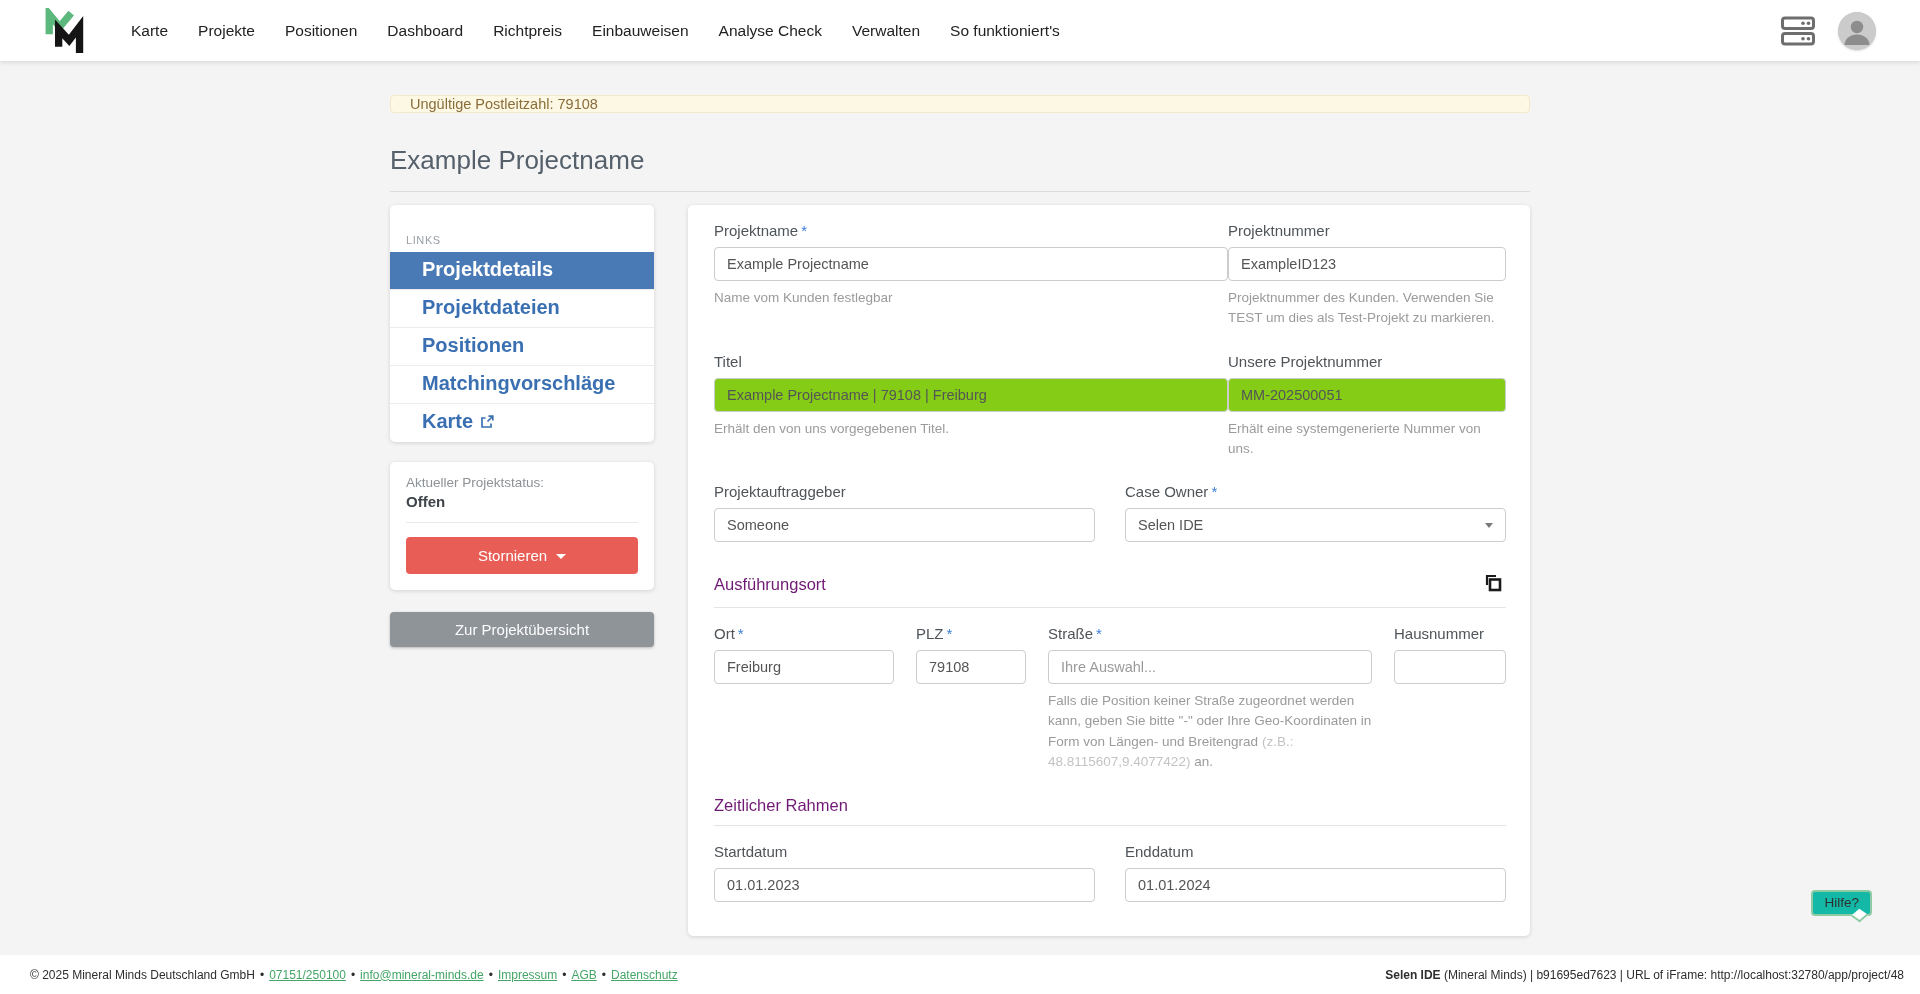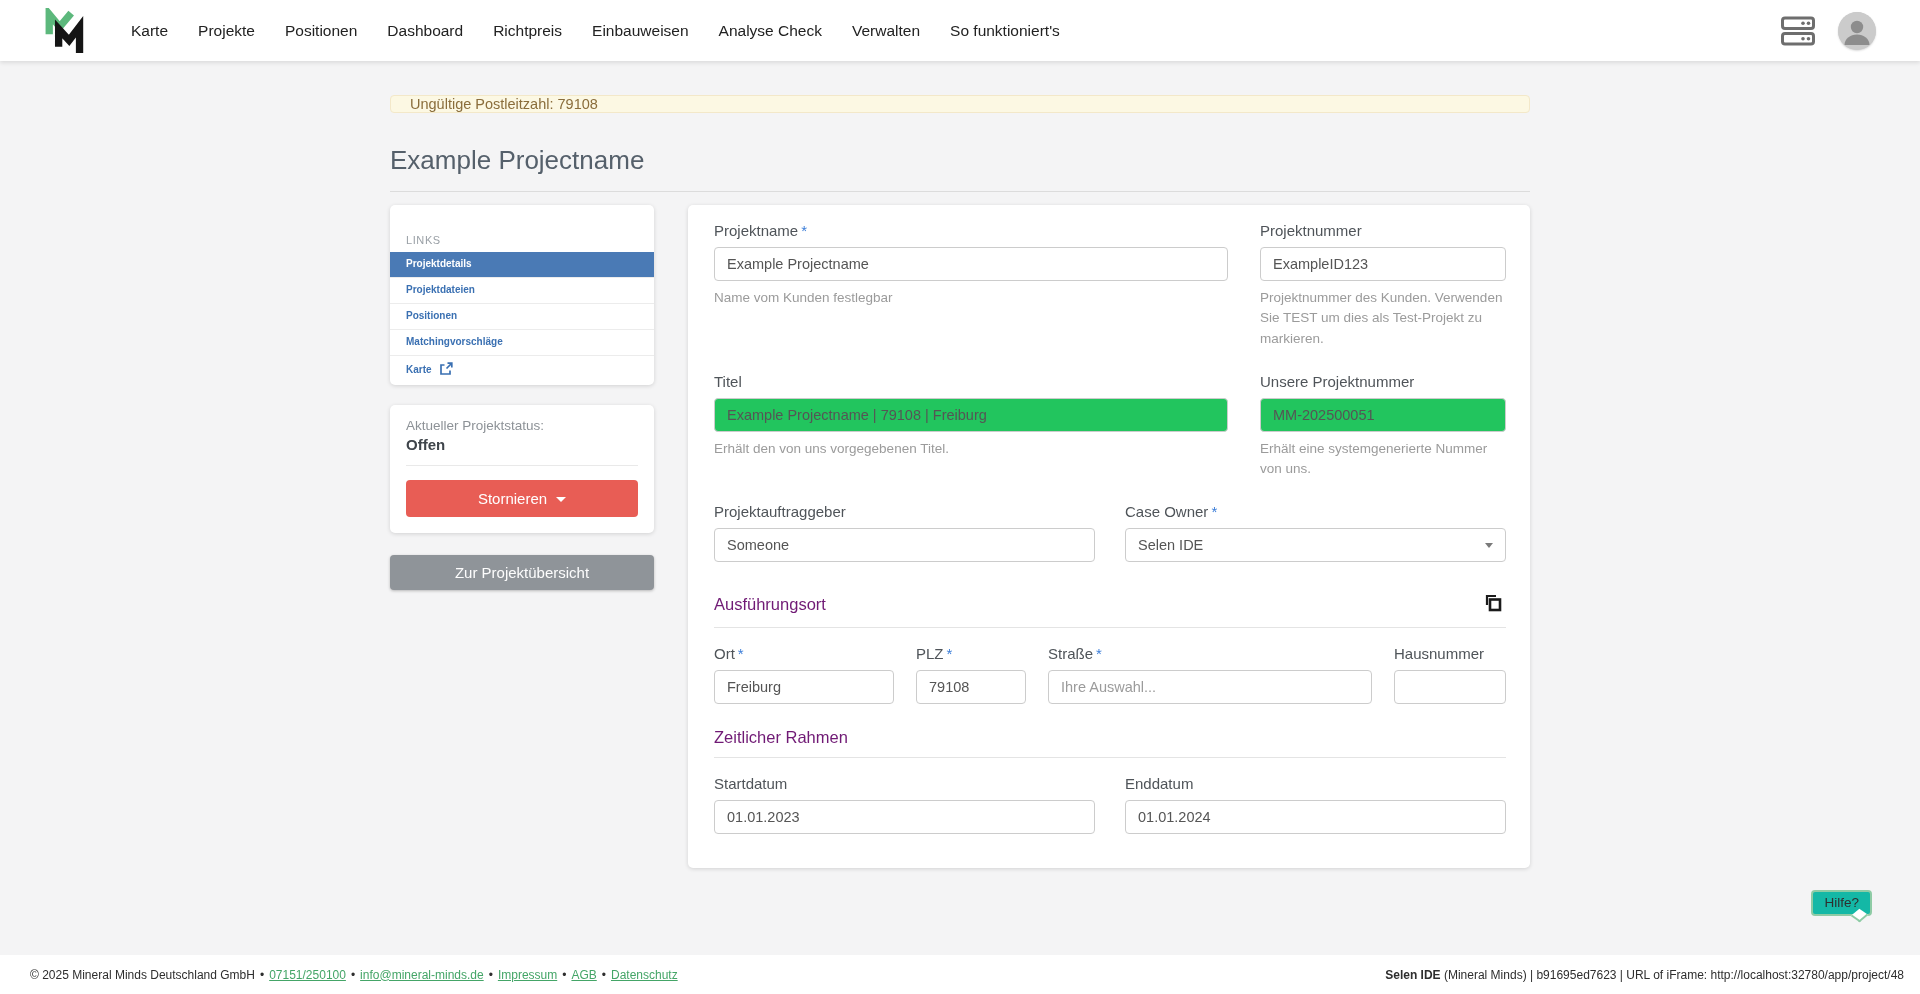--- a/index.html
+++ b/index.html
@@ -36,52 +36,52 @@
   }
 
   .content { display:flex; gap:34px; margin-top:13px; align-items:flex-start; }
 
   
   .sidebar { width:264px; flex:none; }
   .card { background:#fff; border-radius:5px; box-shadow:0 1px 4px rgba(0,0,0,.14); }
   .links-card { overflow:hidden; padding-bottom:1px; }
   .links-header { padding:29px 16px 6px; font-size:11px; color:#9aa0a6; letter-spacing:.6px; }
   .link-item {
-    display:flex; align-items:center; gap:7px; padding:6px 16px 8px;
-    font-size:10px; font-weight:700; color:#3a70b2; cursor:pointer; border-top:1px solid #ececec;
+    display:flex; align-items:center; gap:7px; padding:6px 32px 8px;
+    font-size:20px; font-weight:700; color:#3a70b2; cursor:pointer; border-top:1px solid #ececec;
   }
   .link-item.active { background:#4a7ab5; color:#fff; border-top-color:#4a7ab5; }
 
   .status-card { margin-top:20px; padding:13px 16px 16px; }
   .status-label { font-size:13.5px; color:#8d9297; }
   .status-value { font-size:15px; font-weight:700; color:#3e444a; margin-top:3px; }
   .status-card hr { border:none; border-top:1px solid #e9e9e9; margin:12px 0 14px; }
   .btn { border:none; border-radius:4px; cursor:pointer; font-family:inherit;text-align:center; }
   .btn-danger {
     width:100%; height:37px; background:#e85d55; color:#fff; font-size:15px;
     display:flex; align-items:center; justify-content:center; gap:9px;
   }
   .caret-down { width:0; height:0; border-left:5px solid transparent; border-right:5px solid transparent; border-top:5px solid currentColor; margin-top:2px; }
   .btn-overview {
     margin-top:22px; width:100%; height:35px; background:#8f9499; color:#fdfdfd; font-size:15px;
     box-shadow:0 1px 3px rgba(0,0,0,.25);
   }
 
   
   .main-card { flex:1; padding:17px 24px 30px 26px; }
-  .row-a { display:grid; grid-template-columns:514px 1fr; column-gap:32px; margin-bottom:24px; }
+  .row-a { display:grid; grid-template-columns:514px 1fr; margin-bottom:24px; }
   .row-b { display:grid; grid-template-columns:1fr 1fr; column-gap:30px; margin-bottom:29px; }
   .field label { display:block; font-size:15px; color:#4f5459; margin-bottom:8px; }
   .required { color:#3b7dd8; margin-left:3px; }
   .form-control {
     width:100%; height:34px; border:1px solid #ccc; border-radius:4px;
     padding:0 12px; font-size:14.5px; color:#555; background:#fff; font-family:inherit;
   }
   .form-control::placeholder { color:#9b9b9b; }
-  .form-control:disabled { background:#22c55e; color:#555; }
+  .form-control:disabled { background:#84cc16; color:#555; }
   .help { font-size:13.5px; color:#9b9b9b; margin-top:7px; line-height:1.5; }
   .help .lighter { color:#c3c3c3; }
 
   .select-box { position:relative; cursor:pointer; display:flex; align-items:center; }
   .select-box .select-caret {
     position:absolute; right:12px; top:14px; width:0; height:0;
     border-left:4.5px solid transparent; border-right:4.5px solid transparent; border-top:5px solid #7a7a7a;
   }
 
   .section-head { display:flex; justify-content:space-between; align-items:center; margin-top:6px; }
@@ -269,20 +269,21 @@
           <label>
             <span>PLZ</span><span class="required">*</span>
           </label>
           <input class="form-control" value="79108" style="">
         </div>
         <div class="field">
           <label>
             <span>Straße</span><span class="required">*</span>
           </label>
           <input class="form-control" placeholder="Ihre Auswahl..." style="">
+          <div class="help"><span>Falls die Position keiner Straße zugeordnet werden kann, geben Sie bitte "-" oder Ihre Geo-Koordinaten in Form von Längen- und Breitengrad </span><span class="lighter">(z.B.: 48.8115607,9.4077422)</span><span> an.</span></div>
         </div>
         <div class="field">
           <label>Hausnummer</label>
           <input class="form-control" value="" style="">
         </div>
       </div>
 
       <div class="section-head">
         <div class="section-title">Zeitlicher Rahmen</div>
       </div>

